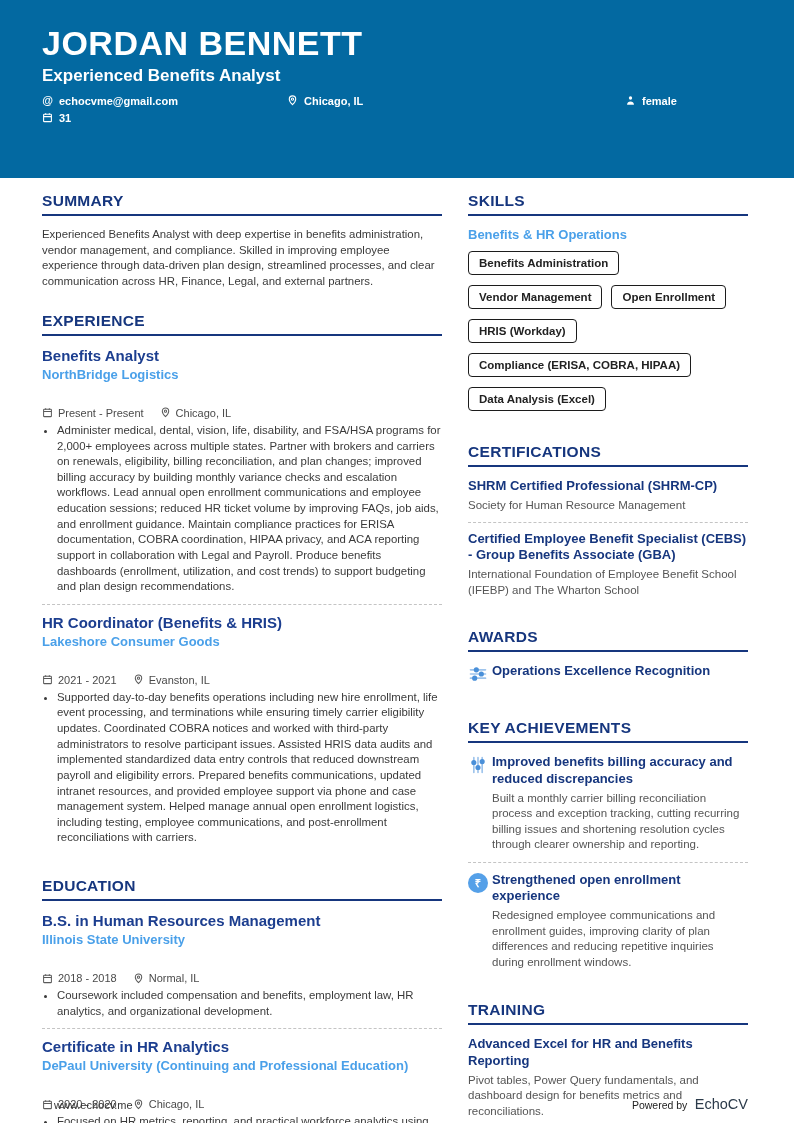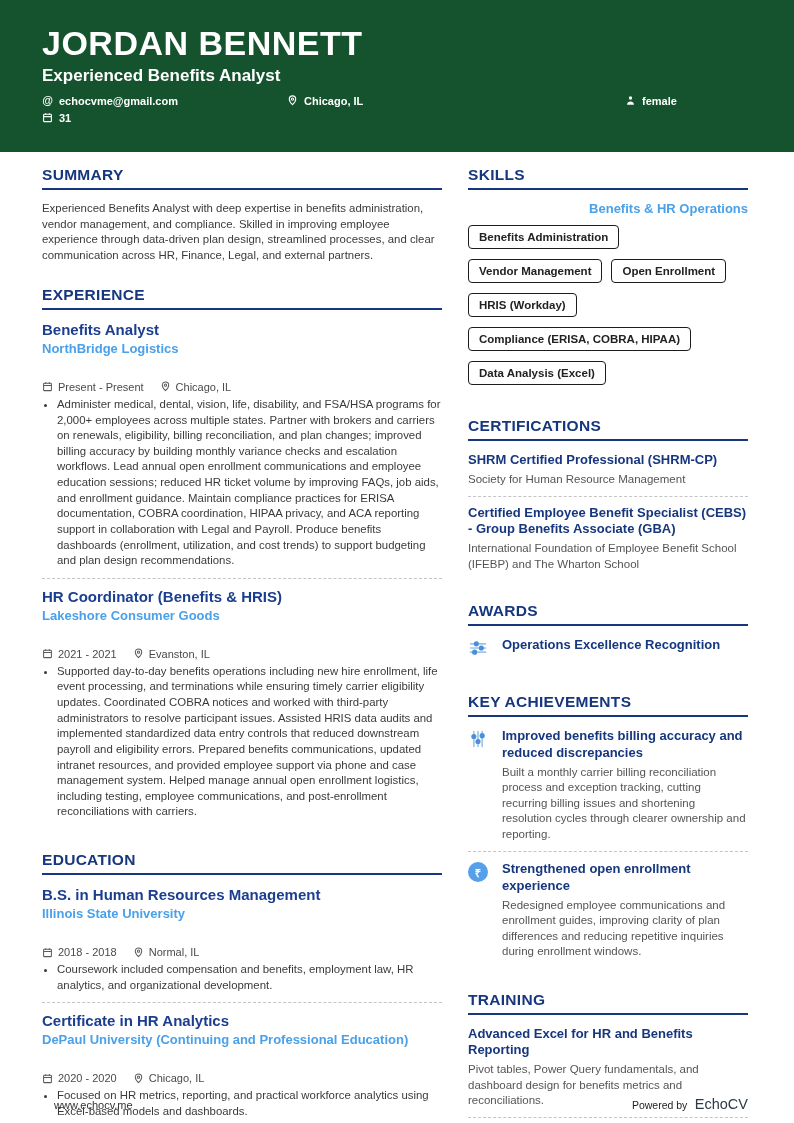--- a/index.html
+++ b/index.html
@@ -1,20 +1,20 @@
 <!DOCTYPE html>
 <html><head>
 <meta charset="utf-8">
 <style>
   * { margin:0; padding:0; box-sizing:border-box; }
   body { background:#ffffff; font-family:"Liberation Sans", sans-serif; }
   .page { position:relative; width:794px; height:1123px; margin:0 auto; background:#fff; overflow:hidden; }
 
   
-  .header { background:#14532d; height:152px; padding:26px 46px 0 42px; color:#fff; }
+  .header { background:#0369a1; height:178px; padding:26px 46px 0 42px; color:#fff; }
   .name { font-size:34px; font-weight:800; letter-spacing:.5px; line-height:1.05; }
   .subtitle { font-size:17px; font-weight:700; margin-top:4px; }
   .contact-row { display:grid; grid-template-columns:245px 338px 1fr; margin-top:9px; align-items:center; }
   .contact-row.second { grid-template-columns:1fr; margin-top:5px; }
   .contact-item { display:flex; align-items:center; gap:6px; font-size:11px; font-weight:700; }
   .cicon { width:11px; height:11px; display:inline-flex; align-items:center; justify-content:center; flex:none; }
   .cicon svg { width:11px; height:11px; }
   .at-glyph { font-size:11px; font-weight:700; line-height:1; }
 
   
@@ -41,33 +41,33 @@
   
   .lang-grid { display:grid; grid-template-columns:1fr 1fr; column-gap:26px; }
   .lang-cell { display:flex; align-items:center; justify-content:space-between;
                border-bottom:1px dashed #c4c4c4; padding-bottom:9px; }
   .lang-name { font-size:12.5px; font-weight:700; color:#0c4a6e; }
   .lang-level { font-size:11px; color:#555; margin-top:2px; }
   .lang-bar { width:90px; height:9px; border-radius:5px; background:#dcebfa; overflow:hidden; }
   .lang-fill { height:100%; border-radius:5px; background:#5ba4ea; }
 
   
-  .skills-group { font-size:13px; font-weight:700; color:#4aa0e9; margin-bottom:9px;text-align:right; }
+  .skills-group { font-size:13px; font-weight:700; color:#4aa0e9; margin-bottom:9px; }
   .chips { display:flex; flex-wrap:wrap; }
   .chip { border:1.5px solid #1c1c1c; border-radius:4px; padding:5px 10px; margin:0 9px 10px 0;
           font-size:11.5px; font-weight:700; color:#222; white-space:nowrap; }
 
   
   .cred { padding-bottom:8px; margin-bottom:8px; }
   .cred.dashed { border-bottom:1px dashed #c4c4c4; }
   .cred-title { font-size:13px; font-weight:700; color:#16367e; line-height:1.25; margin-bottom:4px; }
   .cred-sub { font-size:11.5px; color:#555; line-height:1.35; }
 
   
-  .iconed { display:flex; gap:10px; padding-bottom:9px; margin-bottom:9px; }
+  .iconed { display:flex; padding-bottom:9px; margin-bottom:9px; }
   .iconed.dashed { border-bottom:1px dashed #c4c4c4; }
   .iconed .icon-box { width:24px; flex:none; padding-top:1px; }
   .icon-box svg { width:20px; height:20px; }
   .rupee-circle { width:20px; height:20px; border-radius:50%; background:#55a0e8; color:#fff;
                   display:inline-flex; align-items:center; justify-content:center;
                   font-size:11px; font-weight:700; }
 
   
   .footer { position:absolute; left:0; right:0; bottom:10px; display:flex; justify-content:space-between;
             align-items:baseline; padding:0 46px 0 54px; }

